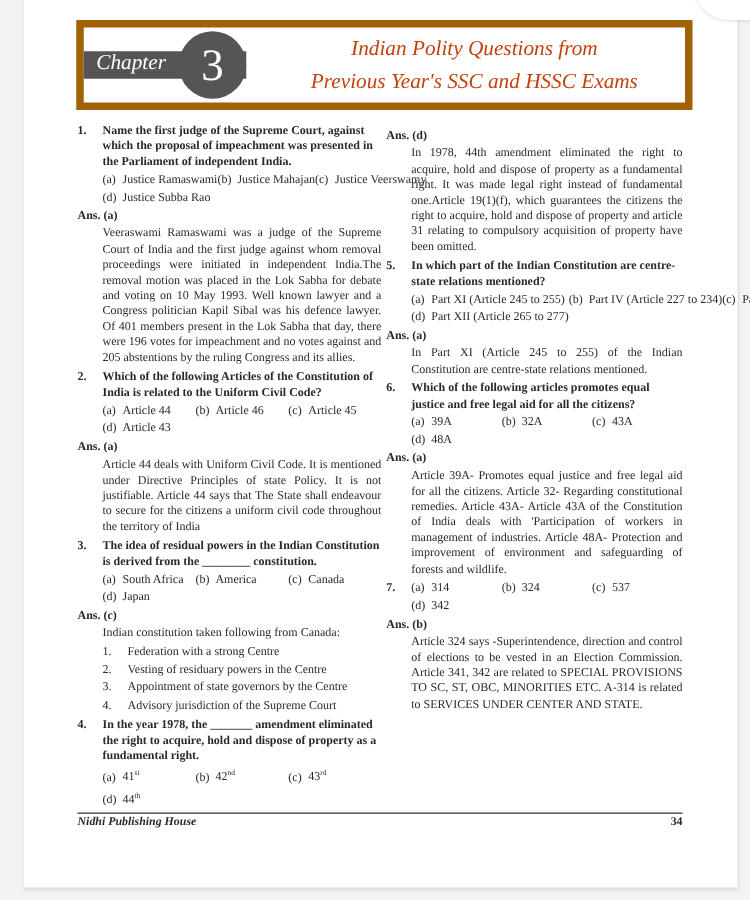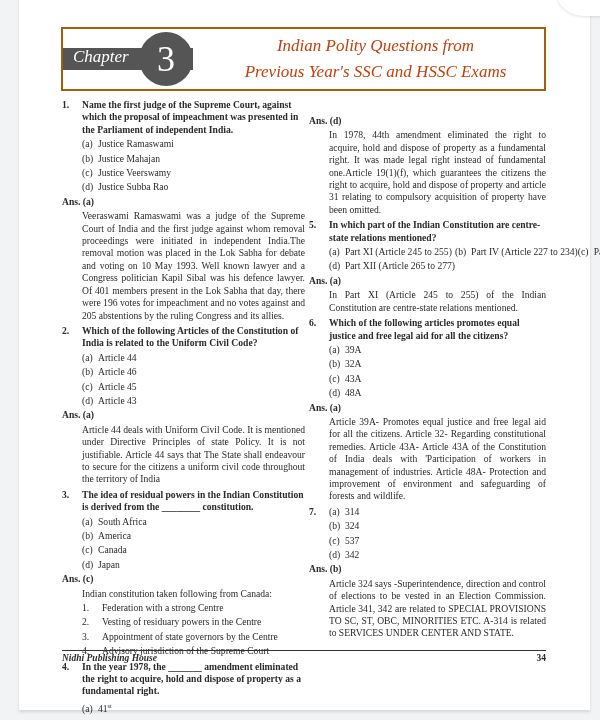--- a/index.html
+++ b/index.html
@@ -13,22 +13,22 @@
     .page {
       position: absolute; left: 19px; top: -10px; width: 571px; height: 720px;
       background: #fff;
       box-shadow: 0 2px 3px rgba(0,0,0,0.12);
     }
     .corner-circle {
       position: absolute; left: 555px; top: -40px; width: 80px; height: 56px;
       border-radius: 40px; background: #fff; box-shadow: 0 1px 3px rgba(0,0,0,0.12);
     }
     .chapter-box {
-      position: absolute; left: 61px; top: 27px; width: 481px; height: 60px;
-      border: 2px solid #a16207; background: #fff;
+      position: absolute; left: 61px; top: 16px; width: 481px; height: 60px;
+      border: 6px solid #a16207; background: #fff;
     }
     .chapter-band {
       position: absolute; left: 0; top: 19px; width: 130px; height: 22px;
       background: #555;
     }
     .chapter-label {
       position: absolute; left: 10px; top: 18px; color: #fff;
       font-style: italic; font-size: 17px;
     }
     .chapter-circle {
@@ -39,21 +39,21 @@
     .chapter-title {
       position: absolute; left: 150px; top: 4px; width: 325px;
       text-align: center; font-style: italic; font-size: 17px; line-height: 26px;
       color: #c2410c;
     }
     .col { position: absolute; font-size: 9.6px; line-height: 12.4px; }
     .col.left { left: 62px; top: 99px; width: 243px; }
     .col.right { left: 309px; top: 99px; width: 237px; }
     .q { position: relative; padding-left: 20px; font-weight: bold; margin-top: 3px; }
     .q .num { position: absolute; left: 0; top: 0; }
-    .opts { padding-left: 20px; display: grid; grid-template-columns: 1fr; row-gap: 2px; margin: 2px 0; }
+    .opts { padding-left: 20px; display: grid; grid-template-columns: 1fr 1fr 1fr; row-gap: 2px; margin: 2px 0; }
     .opts.single { grid-template-columns: 1fr 1fr 1fr; }
     .opt { white-space: nowrap; }
     .opt .letter { display: inline-block; width: 16px; }
     .ans { font-weight: bold; margin-top: 2px; }
     .exp { padding-left: 20px; text-align: justify; margin-top: 2px; }
     .list { padding-left: 20px; margin-top: 1px; }
     .list .li { position: relative; padding-left: 20px; margin: 2px 0; }
     .list .li .n { position: absolute; left: 0; }
     sup { font-size: 6px; }
     .footer-rule { position: absolute; left: 62px; top: 650px; width: 484px; border-top: 1px solid #333; }
@@ -141,21 +141,21 @@
     <div class="opts">
       <div class="opt"><span class="letter">(a)</span><span>41</span><sup>st</sup></div>
       <div class="opt"><span class="letter">(b)</span><span>42</span><sup>nd</sup></div>
       <div class="opt"><span class="letter">(c)</span><span>43</span><sup>rd</sup></div>
       <div class="opt"><span class="letter">(d)</span><span>44</span><sup>th</sup></div>
     </div>
   </div>
 </div>
 
 <div class="col right">
-  <div class="ans" style="margin-top:16px">Ans. (d)</div>
+  <div class="ans" style="margin-top:4px">Ans. (d)</div>
   <div class="exp">In 1978, 44th amendment eliminated the right to acquire, hold and dispose of property as a fundamental right. It was made legal right instead of fundamental one.Article 19(1)(f), which guarantees the citizens the right to acquire, hold and dispose of property and article 31 relating to compulsory acquisition of property have been omitted.</div>
 
   <div>
     <div class="q">
       <span class="num">5.</span>
       <span>In which part of the Indian Constitution are centre-state relations mentioned?</span>
     </div>
     <div class="opts single">
       <div class="opt"><span class="letter">(a)</span><span>Part XI (Article 245 to 255)</span></div>
       <div class="opt"><span class="letter">(b)</span><span>Part IV (Article 227 to 234)</span></div>

